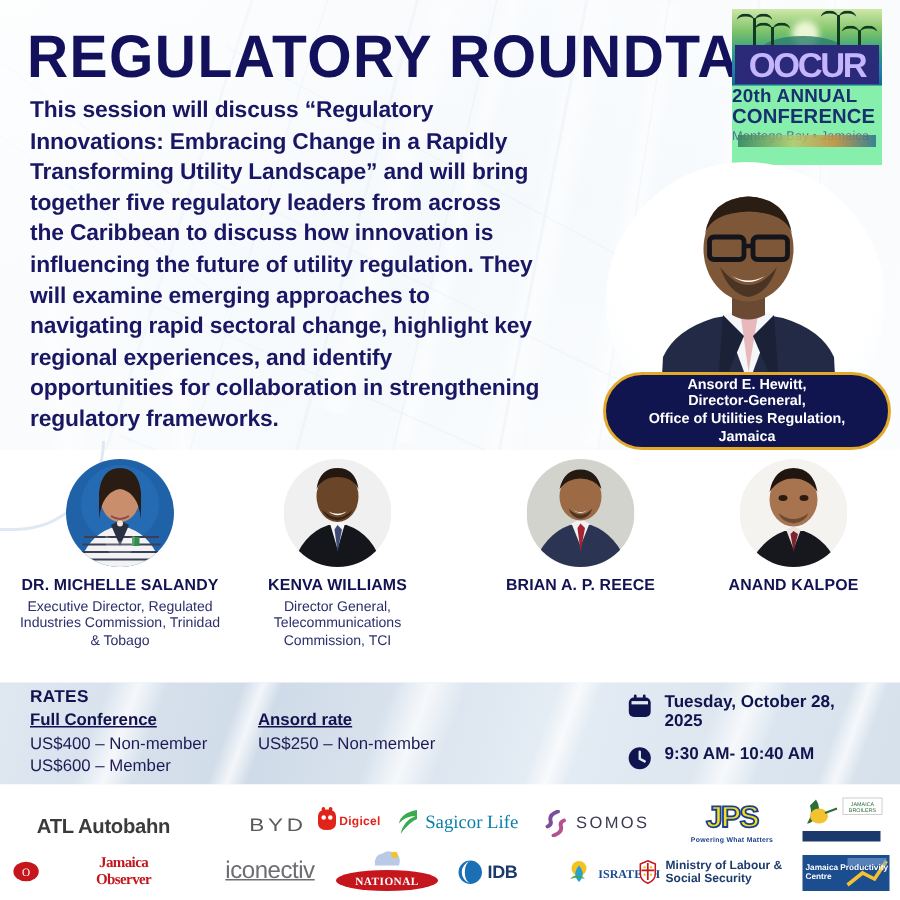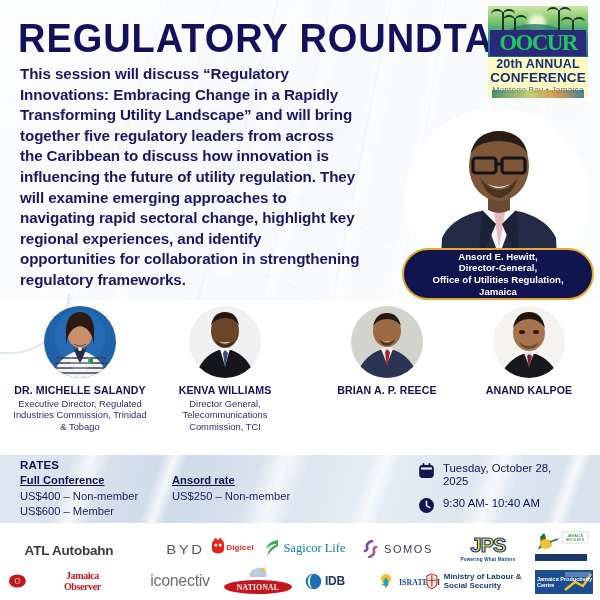--- a/index.html
+++ b/index.html
@@ -94,28 +94,27 @@
   }
   .palm::before { left: -11px; }
   .palm::after  { left: 1px; transform: scaleX(-1); }
 
   .oocur-name {
     position: absolute; left: 2px; top: 24px; width: 96px; height: 26px;
     background: #2b2a7a;
     display: flex; align-items: center; justify-content: center;
   }
   .oocur-name span {
-    font-family: Liberation Serif, serif;
-    font-size: 23px; font-weight: 700; color: #22c55e;
+    font-family: Liberation Sans, sans-serif;
+    font-size: 23px; font-weight: 700; color: #c4b5fd;
     letter-spacing: -1.6px;
   }
   .oocur-sub {
     position: absolute; left: 0; top: 51px; width: 100px;
-    background: #fef9c3; padding: 1px 0 2px;
-    text-align: center;
+    background: #86efac; padding: 1px 0 14px;
   }
   .oocur-sub .l1 {
     font-size: 12.5px; font-weight: 700; color: #17306e; letter-spacing: .2px;
     line-height: 13px;
   }
   .oocur-sub .l2 {
     font-size: 13.5px; font-weight: 700; color: #17306e; letter-spacing: .1px;
     line-height: 14px;
   }
   .oocur-sub .l3 {
@@ -200,21 +199,21 @@
     font-size: 11.2px; font-weight: 400; color: #1d1c56; line-height: 14.5px;
   }
 
   .sched { position: absolute; left: 418px; top: 462px; }
   .sched-row { display: flex; align-items: flex-start; margin-bottom: 8px; }
   .sched-ico {
     width: 17px; height: 17px; margin-right: 8px; flex: none;
     color: #10154f;
   }
   .sched-txt {
-    font-size: 11.4px; font-weight: 400; color: #10154f; line-height: 13.4px;
+    font-size: 11.4px; font-weight: 700; color: #10154f; line-height: 13.4px;
   }
 
   
   .sponsors {
     position: absolute; left: 0; top: 523px; width: 600px; height: 77px;
     background: #ffffff;
   }
   .sp {
     position: absolute;
     display: flex; align-items: center; justify-content: center;
@@ -233,21 +232,21 @@
   .sp-jps {
     font-family: "Liberation Sans Narrow", "Liberation Sans", sans-serif;
     font-size: 20px; font-weight: 700; color: #f5dc1e; letter-spacing: -1px;
     -webkit-text-stroke: 1.2px #1a3f8f; text-stroke: 1.2px #1a3f8f;
   }
   .sp-jps-tag { font-size: 4.6px; font-weight: 700; color: #1a3f8f; letter-spacing: .2px; }
   .sp-obs {
     font-family: "Liberation Serif", serif;
     font-size: 10px; font-weight: 700; color: #c4161c; letter-spacing: -.4px; margin-left: 20px;
   }
-  .sp-iconectiv { font-size: 16px; font-weight: 400; color: #6d6e71; letter-spacing: -.3px; }
+  .sp-iconectiv { font-size: 16px; font-weight: 400; color: #6d6e71; letter-spacing: -.3px; text-decoration: underline; }
   .sp-national {
     font-family: "Liberation Serif", serif;
     font-size: 7.5px; font-weight: 700; color: #ffffff; letter-spacing: .3px;
   }
   .sp-idb { font-size: 12px; font-weight: 700; color: #1b3a6b; letter-spacing: -.2px; }
   .sp-isratech { font-family: "Liberation Serif", serif; font-size: 8px; font-weight: 700; color: #1b4d8f; }
   .sp-molss { font-size: 8px; font-weight: 700; color: #1c3c6e; line-height: 9px; text-align: left; }
   .sp-jpc { font-size: 5.5px; font-weight: 700; color: #ffffff; line-height: 6px; }
 </style>
 </head>

